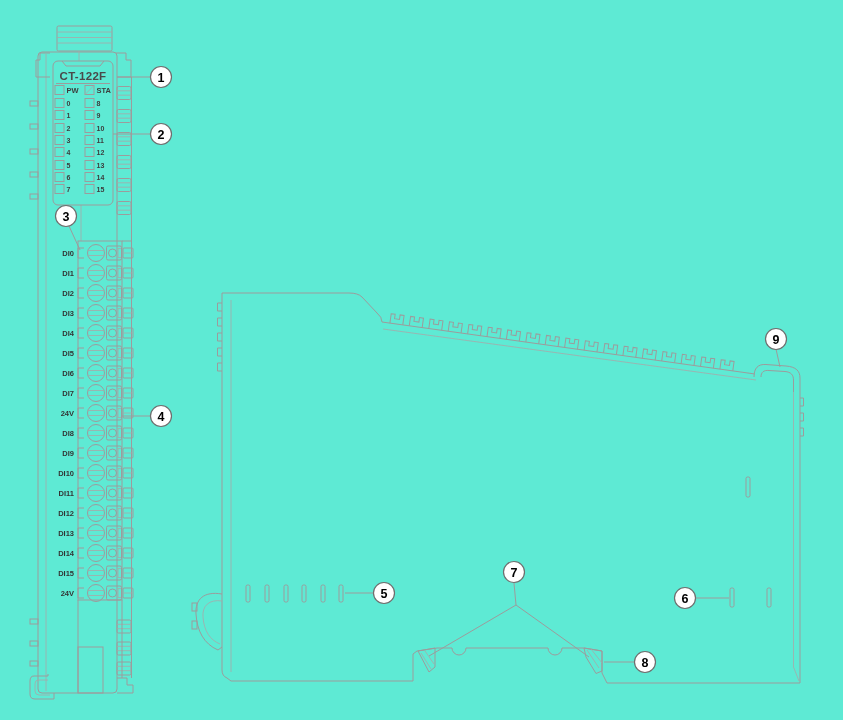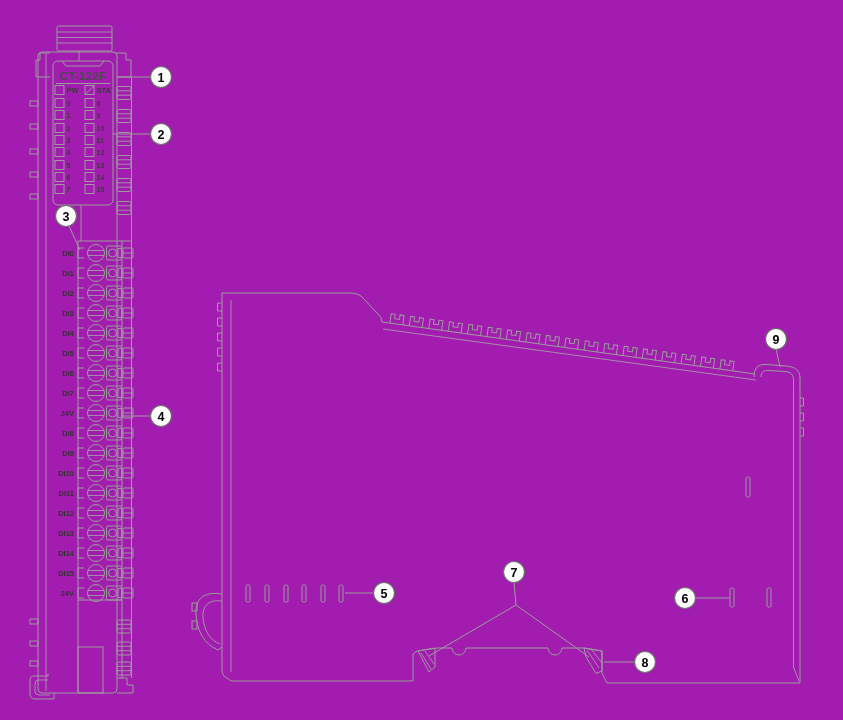--- a/index.html
+++ b/index.html
@@ -1,16 +1,16 @@
 <!DOCTYPE html>
 <html><head>
 <meta charset="utf-8">
 <style>
   html,body{margin:0;padding:0;background:#ffffff;}
-  .stage{position:relative;width:843px;height:720px;background:#a21caf;overflow:hidden;
+  .stage{position:relative;width:843px;height:720px;background:#5eead4;overflow:hidden;
          font-family:"Liberation Sans","DejaVu Sans",sans-serif;}
   svg{display:block}
   .ln{stroke:#9c9c9c;stroke-width:1;fill:none;}
   .fine{stroke:#a8a8a8;stroke-width:0.8;fill:none;}
   .callout-circle{stroke:#6e6e6e;stroke-width:1.2;fill:#ffffff;}
   .leader{stroke:#9c9c9c;stroke-width:1;fill:none;}
   .t-model{font-size:11.5px;font-weight:600;fill:#4a4a4a;letter-spacing:.3px;}
   .t-led{font-size:7px;font-weight:600;fill:#3d3d3d;}
   .t-ledhdr{font-size:7.5px;font-weight:700;fill:#3d3d3d;}
   .t-term{font-size:7.5px;font-weight:700;fill:#333333;}

